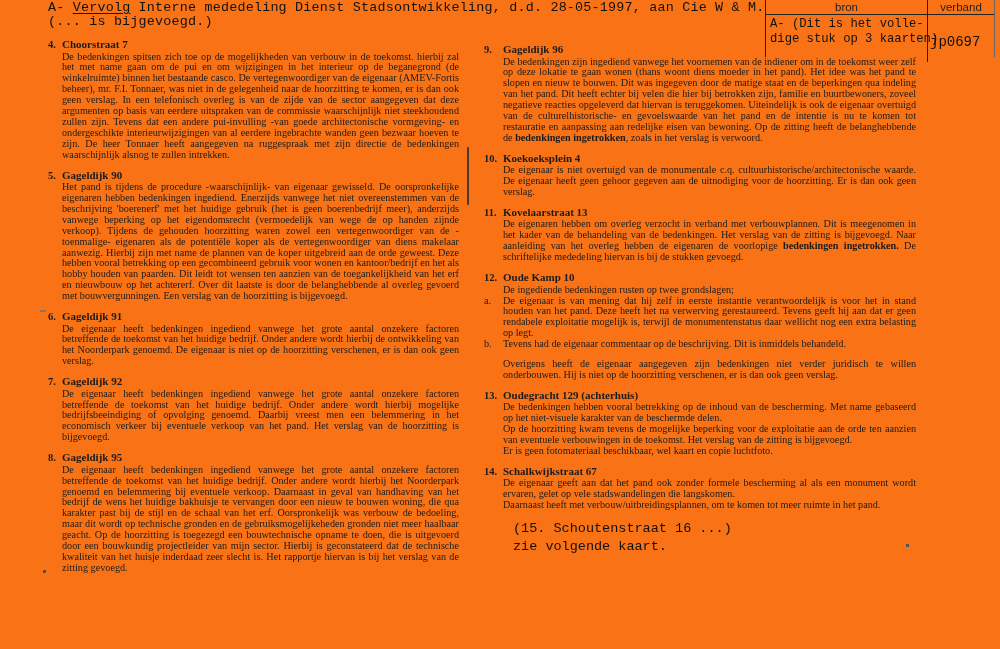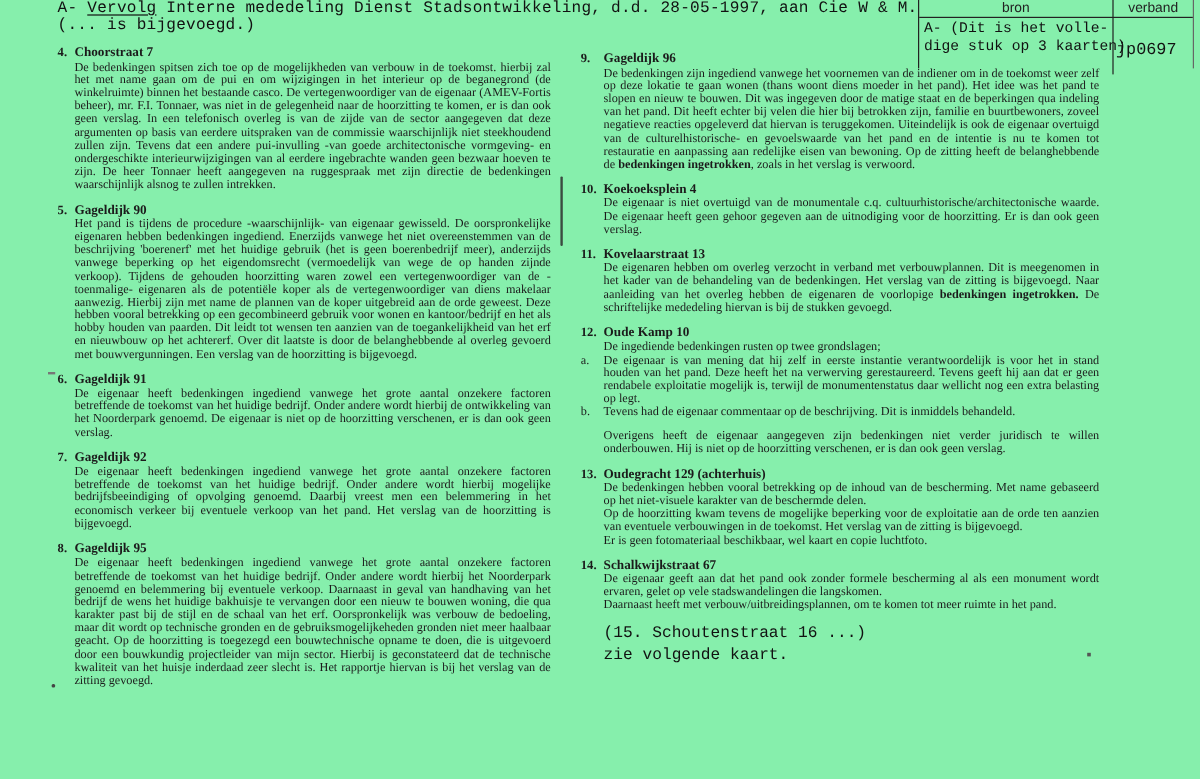--- a/index.html
+++ b/index.html
@@ -1,17 +1,17 @@
 <!DOCTYPE html>
 <html><head>
 <meta charset="utf-8">
 <style>
   html,body{margin:0;padding:0;background:#e9e9e7;}
   .page{
-    position:relative;width:1000px;height:649px;background:#86efac;
+    position:relative;width:1000px;height:649px;background:#f97316;
     font-family:"Liberation Serif",serif;color:#1b1b1b;overflow:hidden;
   }
   
   .tw{font-family:"Liberation Mono","DejaVu Sans Mono",monospace;color:#111;}
   .doc-header{position:absolute;left:48px;top:1px;font-size:13.4px;line-height:14px;letter-spacing:.2px;white-space:nowrap;}
   .doc-header .ul{text-decoration:underline;text-underline-offset:2px;}
   
   .stamp{position:absolute;left:765px;top:0;width:228px;height:57px;
     border-left:1.5px solid #222;border-right:1px solid #666;}
   .stamp .hline{position:absolute;left:0;top:14px;width:100%;height:1.3px;background:#222;}
@@ -29,21 +29,21 @@
   .num{font-weight:bold;font-size:10.5px;line-height:11.5px;}
   .col-left .num{flex:0 0 14px;}
   .col-right .num{flex:0 0 19px;}
   .content{flex:1;min-width:0;}
   .title{font-weight:bold;font-size:11px;line-height:11.5px;margin:0 0 1px 0;}
   .body{margin:0;font-size:10.2px;line-height:10.9px;text-align:justify;}
   .body b{font-weight:bold;}
   .sub{display:flex;margin-left:-19px;}
   .sub .subnum{flex:0 0 19px;font-size:10.2px;line-height:10.9px;}
   .closing{margin-top:9px;}
-  .footnote{margin-left:19px;margin-top:5px;font-size:13.5px;line-height:18px;white-space:nowrap;}
+  .footnote{margin-left:29px;margin-top:5px;font-size:13.5px;line-height:18px;white-space:nowrap;}
   
   .margin-line{position:absolute;left:467px;top:147px;width:2.2px;height:58px;background:#2e2e2e;border-radius:2px;opacity:.85;}
   .margin-dash{position:absolute;left:40px;top:310px;width:6px;height:1.6px;background:#777;}
   .speck1{position:absolute;left:43px;top:570px;width:2.5px;height:2.5px;background:#444;border-radius:50%;}
   .speck2{position:absolute;left:906px;top:544px;width:3px;height:2.5px;background:#555;}
 </style>
 </head>
 <body>
 
 <div class="page">

